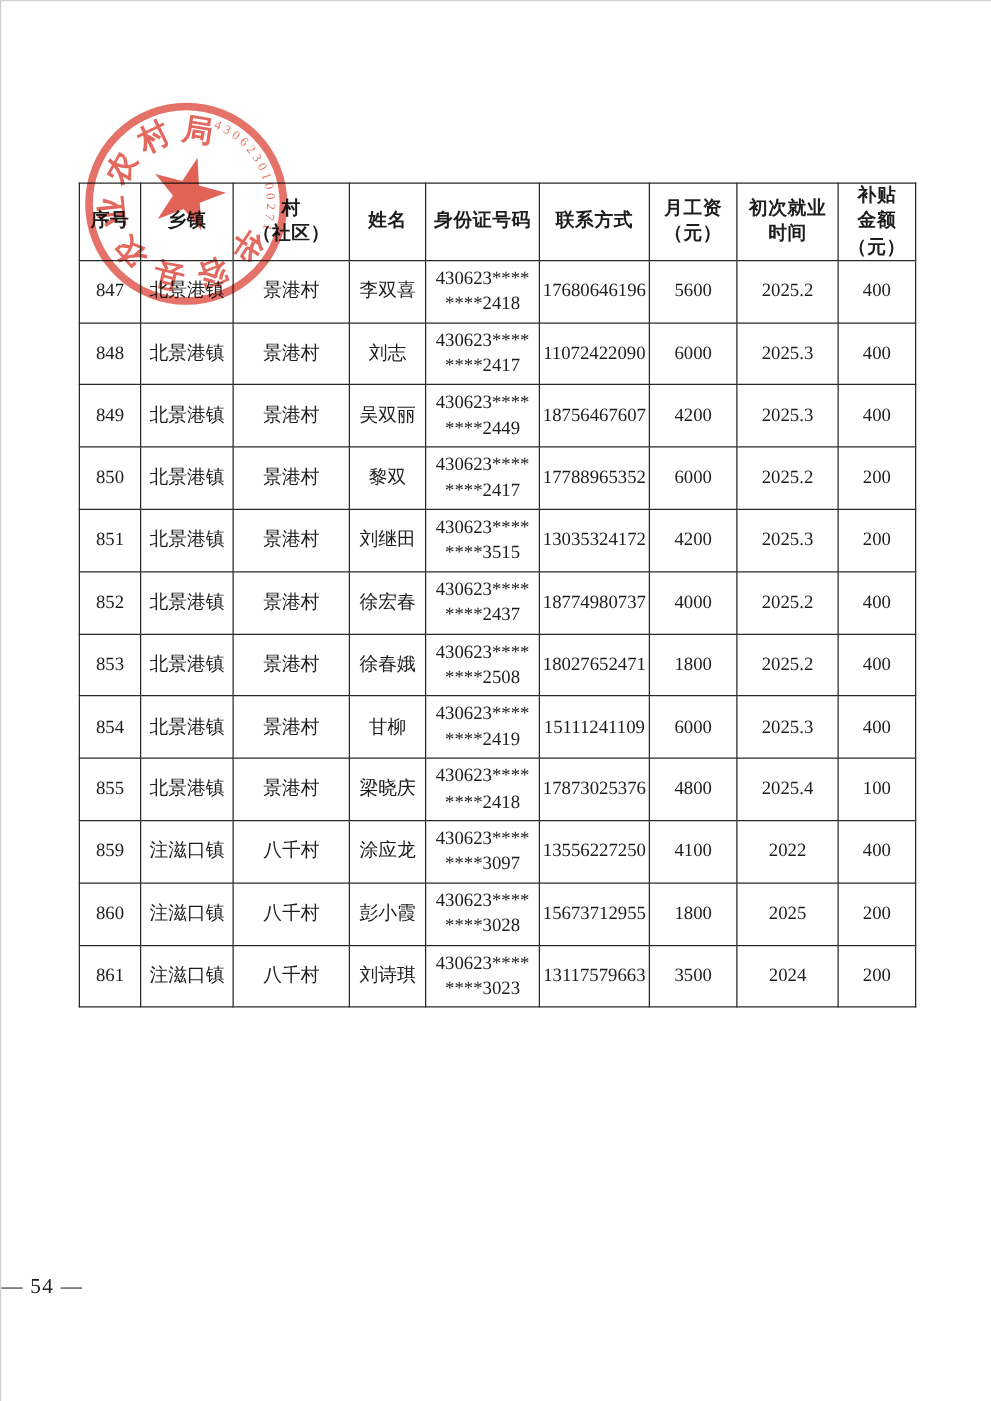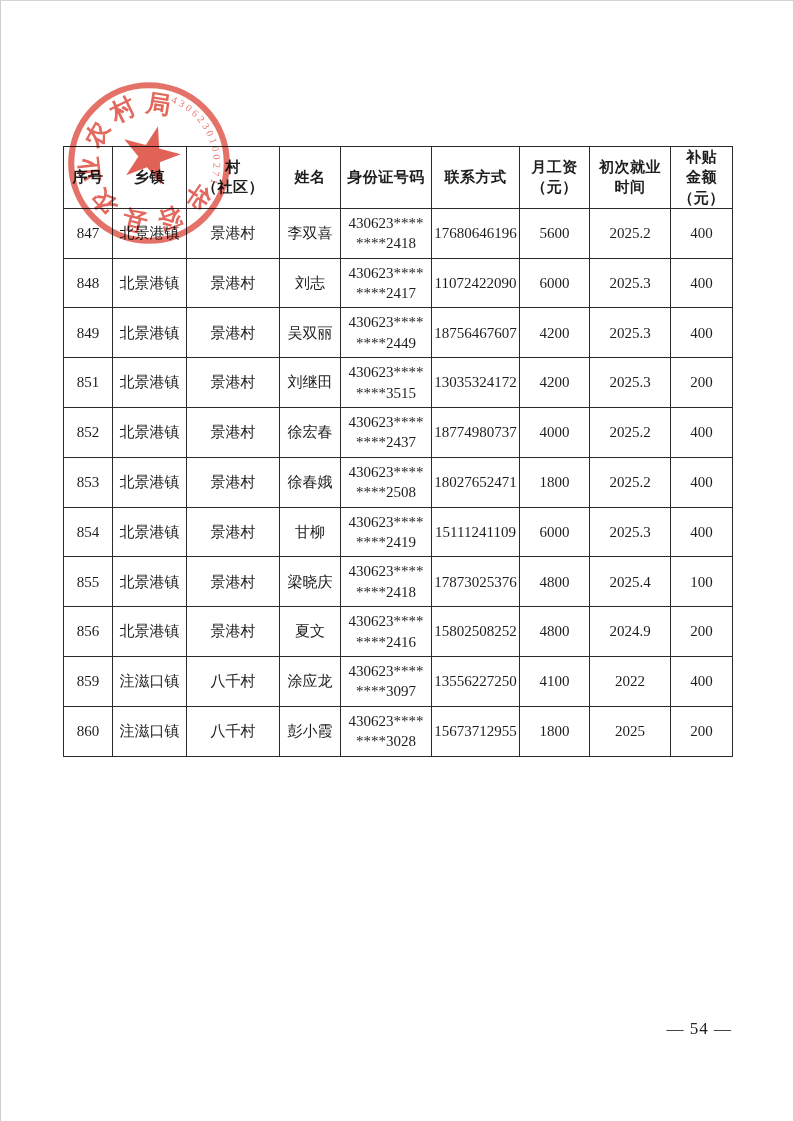--- a/index.html
+++ b/index.html
@@ -44,21 +44,21 @@
     text-align:left;
     padding-left:9px;
     font-size:14.5px;
     line-height:1.62;
   }
   .num{font-family:"Liberation Serif","DejaVu Serif",serif;}
   .footer-page{
     position:absolute;
     left:0;right:62px;
     top:1018px;
-    text-align:right;
+    text-align:left;
     font-size:17px;
     letter-spacing:1px;
     color:#222;
   }
   .seal{
     position:absolute;
     left:61px;top:75px;
     width:174px;height:174px;
     mix-blend-mode:multiply;
     opacity:0.88;
@@ -140,20 +140,34 @@
       <td class="id-cell num">
         <div>430623****</div>
         <div>****2449</div>
       </td>
       <td class="num">18756467607</td>
       <td class="num">4200</td>
       <td class="num">2025.3</td>
       <td class="num">400</td>
     </tr>
 
+    <tr>
+      <td class="num">850</td>
+      <td>北景港镇</td>
+      <td>景港村</td>
+      <td>黎双</td>
+      <td class="id-cell num">
+        <div>430623****</div>
+        <div>****2417</div>
+      </td>
+      <td class="num">17788965352</td>
+      <td class="num">6000</td>
+      <td class="num">2025.2</td>
+      <td class="num">200</td>
+    </tr>
 
     <tr>
       <td class="num">851</td>
       <td>北景港镇</td>
       <td>景港村</td>
       <td>刘继田</td>
       <td class="id-cell num">
         <div>430623****</div>
         <div>****3515</div>
       </td>
@@ -216,34 +230,20 @@
       <td class="id-cell num">
         <div>430623****</div>
         <div>****2418</div>
       </td>
       <td class="num">17873025376</td>
       <td class="num">4800</td>
       <td class="num">2025.4</td>
       <td class="num">100</td>
     </tr>
 
-    <tr>
-      <td class="num">856</td>
-      <td>北景港镇</td>
-      <td>景港村</td>
-      <td>夏文</td>
-      <td class="id-cell num">
-        <div>430623****</div>
-        <div>****2416</div>
-      </td>
-      <td class="num">15802508252</td>
-      <td class="num">4800</td>
-      <td class="num">2024.9</td>
-      <td class="num">200</td>
-    </tr>
 
 
 
     <tr>
       <td class="num">859</td>
       <td>注滋口镇</td>
       <td>八千村</td>
       <td>涂应龙</td>
       <td class="id-cell num">
         <div>430623****</div>
@@ -263,20 +263,34 @@
       <td class="id-cell num">
         <div>430623****</div>
         <div>****3028</div>
       </td>
       <td class="num">15673712955</td>
       <td class="num">1800</td>
       <td class="num">2025</td>
       <td class="num">200</td>
     </tr>
 
+    <tr>
+      <td class="num">861</td>
+      <td>注滋口镇</td>
+      <td>八千村</td>
+      <td>刘诗琪</td>
+      <td class="id-cell num">
+        <div>430623****</div>
+        <div>****3023</div>
+      </td>
+      <td class="num">13117579663</td>
+      <td class="num">3500</td>
+      <td class="num">2024</td>
+      <td class="num">200</td>
+    </tr>
 
   </tbody>
   </table>
 
   <div class="seal">
     <svg id="seal-svg" viewBox="0 0 170 170">
         <circle cx="85" cy="85" r="76" fill="none" stroke="#d93a2c" stroke-width="6" stroke-opacity="0.82"></circle>
         <polygon points="93.8,49.0 94.9,70.8 116.0,76.4 95.6,84.2 96.8,106.0 83.0,89.1 62.7,96.9 74.6,78.6 60.8,61.7 81.9,67.3" fill="#d93a2c" fill-opacity="0.9"></polygon>
         <text x="85" y="35" text-anchor="middle" font-size="24" font-family="&quot;Liberation Serif&quot;,&quot;DejaVu Serif&quot;,serif" font-weight="bold" fill="#d93a2c" fill-opacity="0.88" transform="rotate(124 85 85)">华</text>
         <text x="85" y="35" text-anchor="middle" font-size="24" font-family="&quot;Liberation Serif&quot;,&quot;DejaVu Serif&quot;,serif" font-weight="bold" fill="#d93a2c" fill-opacity="0.88" transform="rotate(159 85 85)">容</text>

